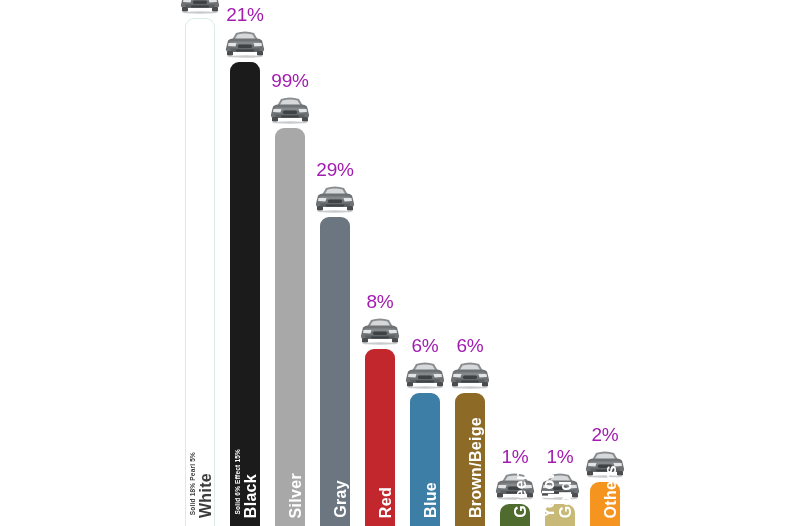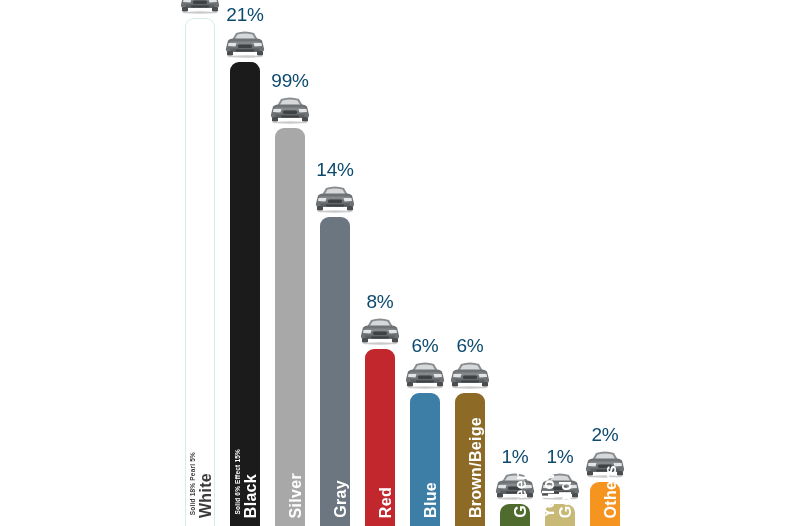--- a/index.html
+++ b/index.html
@@ -35,21 +35,21 @@
     height: 526px;
   }
 
   
   .value-label {
     position: absolute;
     left: 50%;
     transform: translateX(-50%);
     font-size: 19px;
     font-weight: 400;
-    color: #0c4a6e;
+    color: #a21caf;
     letter-spacing: -0.2px;
     white-space: nowrap;
     line-height: 1;
   }
 
   
   .car-icon {
     position: absolute;
     left: 50%;
     transform: translateX(-50%);
@@ -211,21 +211,21 @@
     <ellipse cx="44" cy="57" rx="36" ry="2.4" fill="#c9cbcd"></ellipse>
   </svg>
         </div>
         <div class="bar" style="height: 398px; background: rgb(168, 168, 168);">
           <div class="bar-labels">
             <span class="cat-name" style="color: rgb(255, 255, 255);">Silver</span>
           </div>
         </div>
       </div>
       <div class="bar-group" style="left: 135px;">
-        <div class="value-label" style="top: 160px;">14%</div>
+        <div class="value-label" style="top: 160px;">29%</div>
         <div class="car-icon" style="top: 183px;">
   <svg viewBox="0 0 88 62" xmlns="http://www.w3.org/2000/svg" aria-hidden="true">
 
     <path d="M26 10 Q44 4 62 10 L70 24 L18 24 Z" fill="#8a8d90"></path>
 
     <path d="M29 13 Q44 8.5 59 13 L65 23 L23 23 Z" fill="#d6d8da"></path>
 
     <path d="M10 25 Q14 21 20 21 L68 21 Q74 21 78 25 L82 41 Q83 48 76 48 L12 48 Q5 48 6 41 Z" fill="#6f7275"></path>
 
     <path d="M16 27 L72 27 Q76 28 77 33 L11 33 Q12 28 16 27 Z" fill="#86898c"></path>

